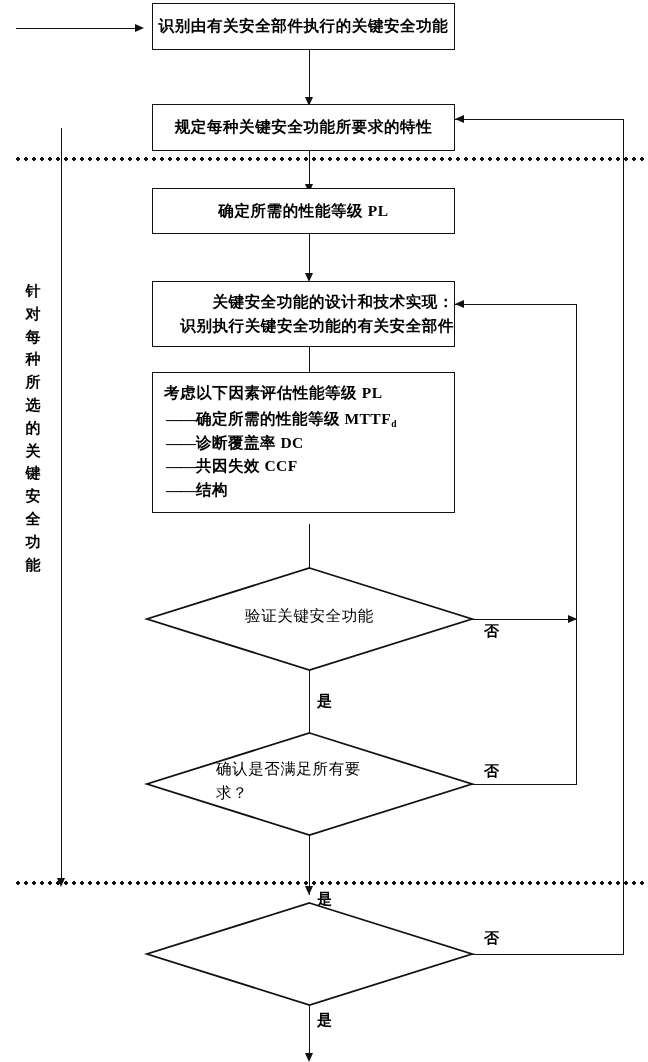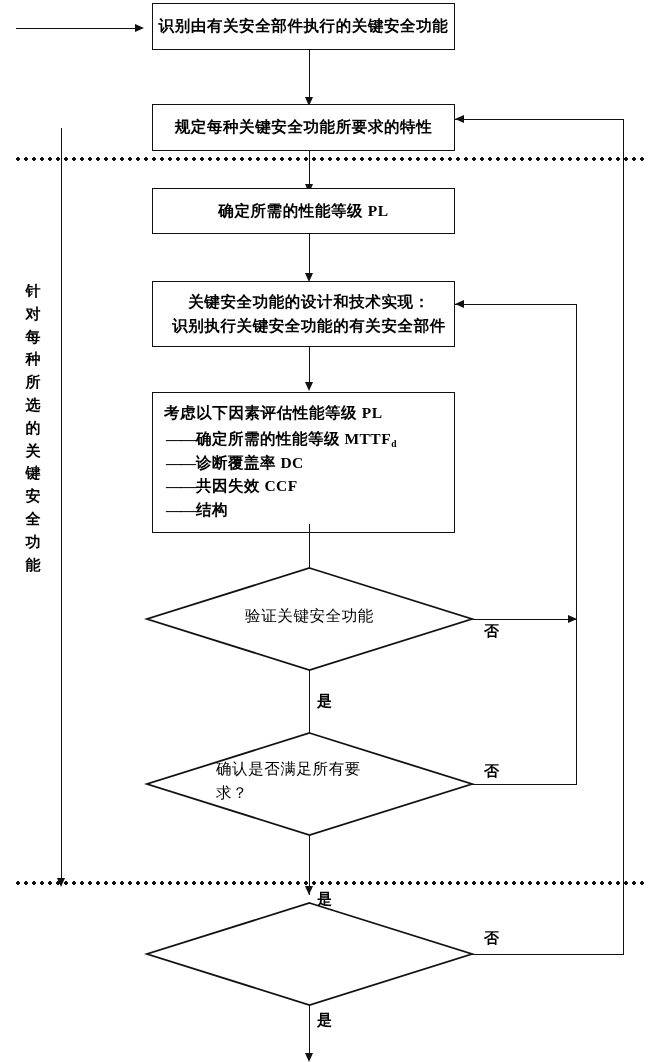--- a/index.html
+++ b/index.html
@@ -22,21 +22,21 @@
     justify-content:center;
   }
   .pbox.center{align-items:center;text-align:center;}
   .pbox .ln{
     font-size:15.5px;
     font-weight:700;
     line-height:1.55;
     letter-spacing:.6px;
     white-space:nowrap;
   }
-  .pbox.left{align-items:center;padding-left:11px;text-align:left;}
+  .pbox.left{align-items:flex-end;padding-left:11px;text-align:left;}
 
   
   .listbox{
     position:absolute;
     border:1.6px solid #111;
     background:#fff;
     box-sizing:border-box;
     padding:8px 0 6px 11px;
   }
   .listbox .hd{
@@ -143,21 +143,21 @@
   <div class="ar-down" style="left:288.5px;top:273px;"></div>
 
   <div class="pbox left" style="left:136px;top:281px;width:303px;height:66px;">
     <div class="ln">关键安全功能的设计和技术实现：</div>
     <div class="ln">识别执行关键安全功能的有关安全部件</div>
   </div>
 
   <div class="vline" style="left:293px;top:347px;height:36px;"></div>
   <div class="ar-down" style="left:288.5px;top:382px;"></div>
 
-  <div class="listbox" style="left:136px;top:392px;width:303px;height:141px;">
+  <div class="listbox" style="left:136px;top:372px;width:303px;height:141px;">
     <div class="hd">考虑以下因素评估性能等级 PL</div>
     <div class="li">
       <span class="dash">——</span><span>确定所需的性能等级 MTTF</span><sub>d</sub>
     </div>
     <div class="li">
       <span class="dash">——</span><span>诊断覆盖率 DC</span>
     </div>
     <div class="li">
       <span class="dash">——</span><span>共因失效 CCF</span>
     </div>

